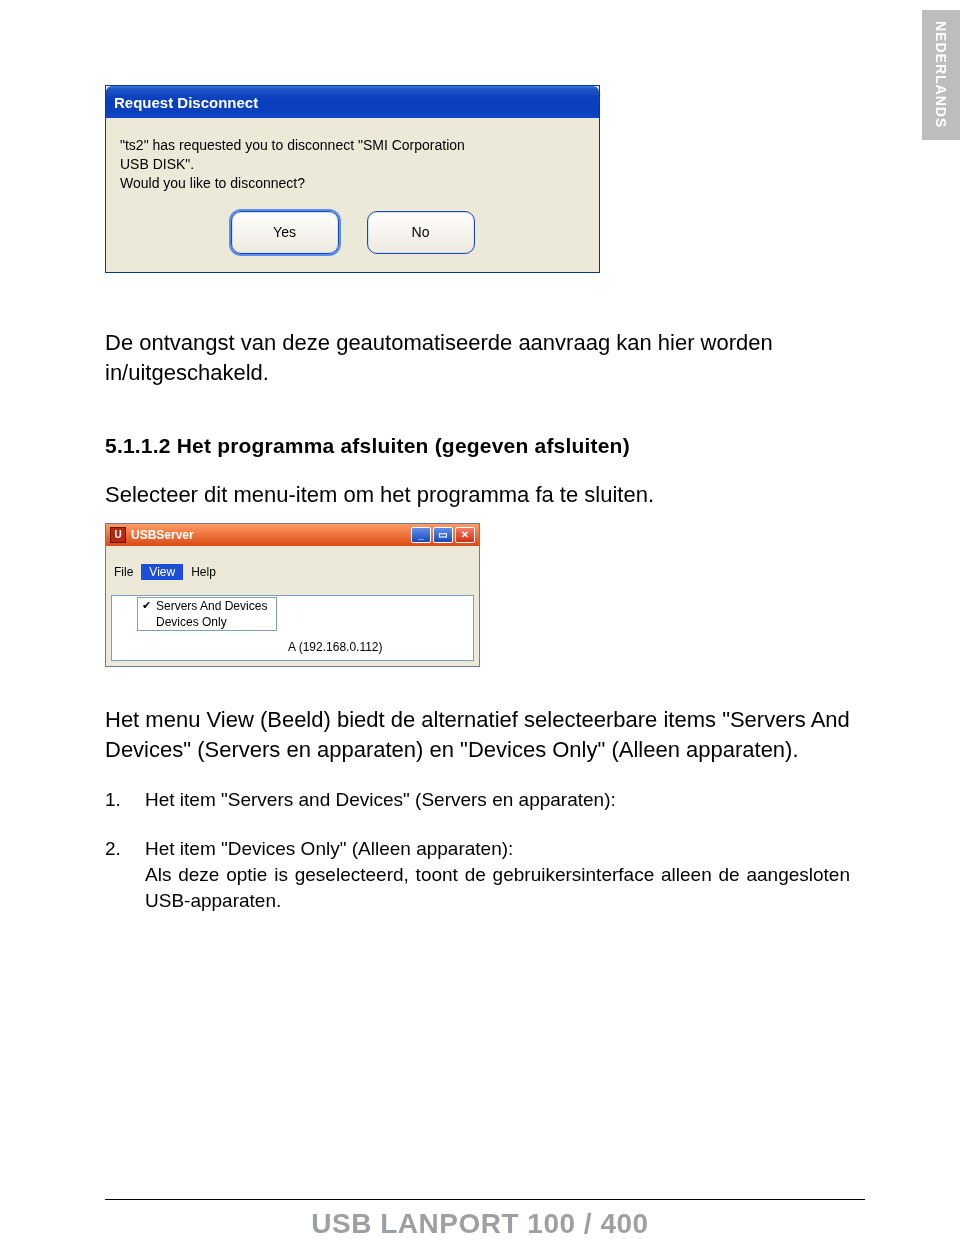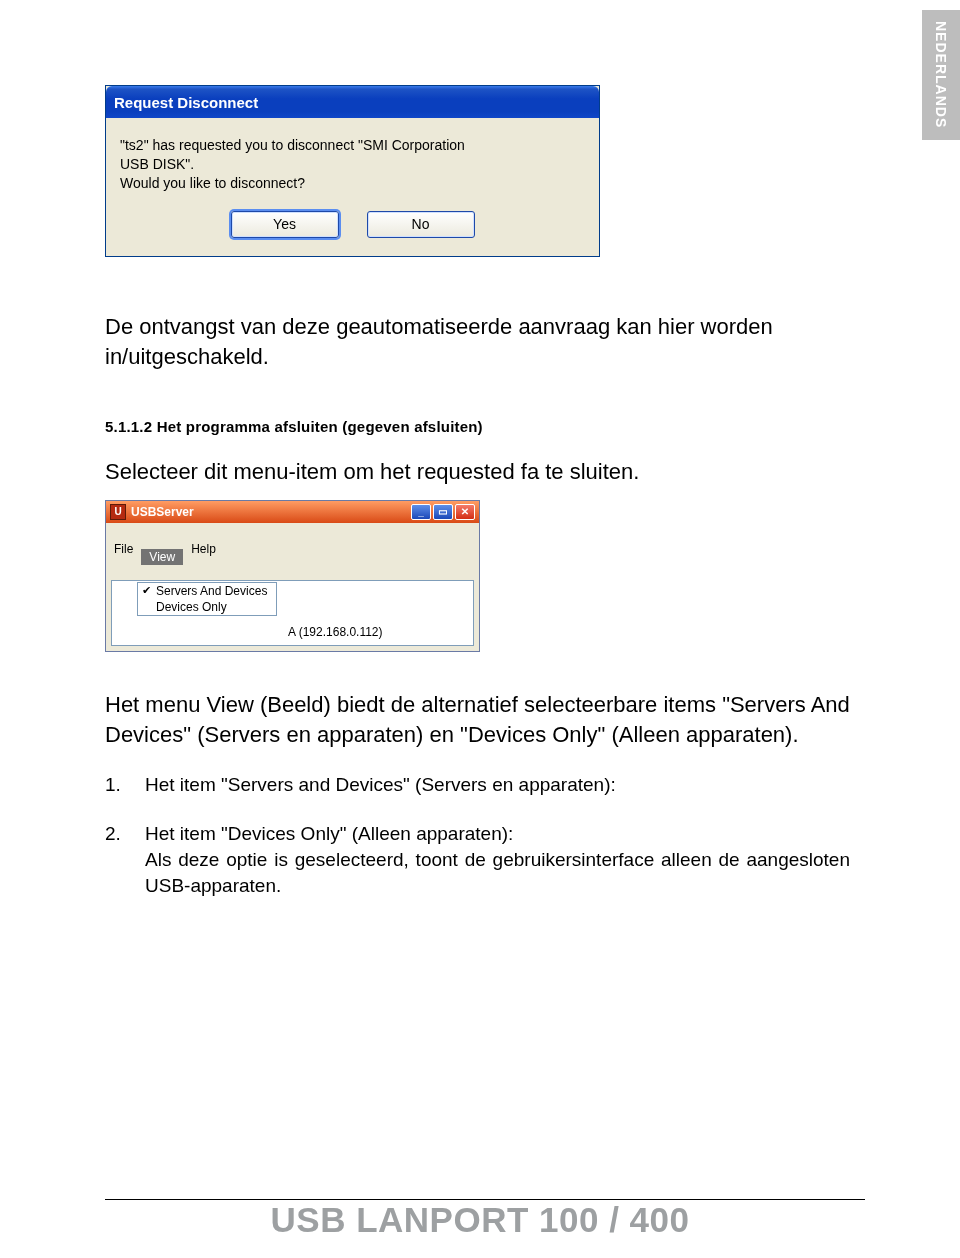--- a/index.html
+++ b/index.html
@@ -58,42 +58,42 @@
     font-size: 14px;
   }
   .dialog-buttons {
     display: flex;
     justify-content: center;
     gap: 28px;
     padding: 12px 0 18px 0;
   }
   .xp-btn {
     width: 108px;
-    height: 27px;
+    height: 43px;
     background: linear-gradient(to bottom,#ffffff,#eceade);
     border: 1px solid #1e49a8;
-    border-radius: 3px;
+    border-radius: 10px;
     font-family: Tahoma, Arial, sans-serif;
     font-size: 14px;
     box-shadow: inset 0 0 0 1px #cfe0ff;
   }
   .xp-btn.default {
     box-shadow: 0 0 0 2px #5b8ef0, inset 0 0 0 1px #cfe0ff;
   }
 
   
   .body-text p {
     font-size: 22px;
     line-height: 1.38;
     margin: 12px 0;
   }
   .body-text p.intro { margin-bottom: 30px; }
 
   h2.sect {
-    font-size: 15px;
+    font-size: 21px;
     font-weight: bold;
     margin: 46px 0 22px 0;
     letter-spacing: 0.2px;
   }
 
   
   .usbwin {
     width: 375px;
     border: 1px solid #6a7aa5;
     background: #ece9d8;
@@ -140,23 +140,22 @@
   .usbwin-menubar {
     background: #ece9d8;
     padding: 18px 0;
     display: flex;
     font-size: 12px;
   }
   .usbwin-menubar .mitem {
     padding: 1px 8px;
   }
   .usbwin-menubar .mitem.selected {
-    background: #737373;
-    color: #fff;
-    margin-top: 8px;
+    background: #1d4ed8;
+    color: #fff;
   }
   .usbwin-dropdown {
     position: relative;
     background: #fff;
     border: 1px solid #7f9db9;
     margin-left: 31px;
     margin-top: -1px;
     width: 140px;
     font-size: 12px;
   }
@@ -215,21 +214,21 @@
     background: #000;
   }
   .footer-text {
     position: absolute;
     left: 0;
     right: 0;
     bottom: 18px;
     text-align: center;
     font-family: "Arial Narrow", Arial, sans-serif;
     font-weight: bold;
-    font-size: 35px;
+    font-size: 28px;
     color: #9da0a2;
     letter-spacing: 0.5px;
   }
 </style>
 </head>
 <body>
 
 <div class="side-tab">
   <span>NEDERLANDS</span>
 </div>
@@ -248,21 +247,21 @@
     <div class="dialog-buttons">
       <button class="xp-btn default">Yes</button>
       <button class="xp-btn">No</button>
     </div>
   </div>
 
   <div class="body-text">
     <p class="intro">De ontvangst van deze geautomatiseerde aanvraag kan hier worden in/uitgeschakeld.</p>
 
     <h2 class="sect">5.1.1.2 Het programma afsluiten (gegeven afsluiten)</h2>
-    <p>Selecteer dit menu-item om het requested fa te sluiten.</p>
+    <p>Selecteer dit menu-item om het programma fa te sluiten.</p>
 
   </div>
 
   <div class="usbwin">
     <div class="usbwin-title">
       <span class="logo">U</span>
       <span>USBServer</span>
       <span class="spacer"></span>
       <span class="win-btn min">_</span>
       <span class="win-btn max">▭</span>

